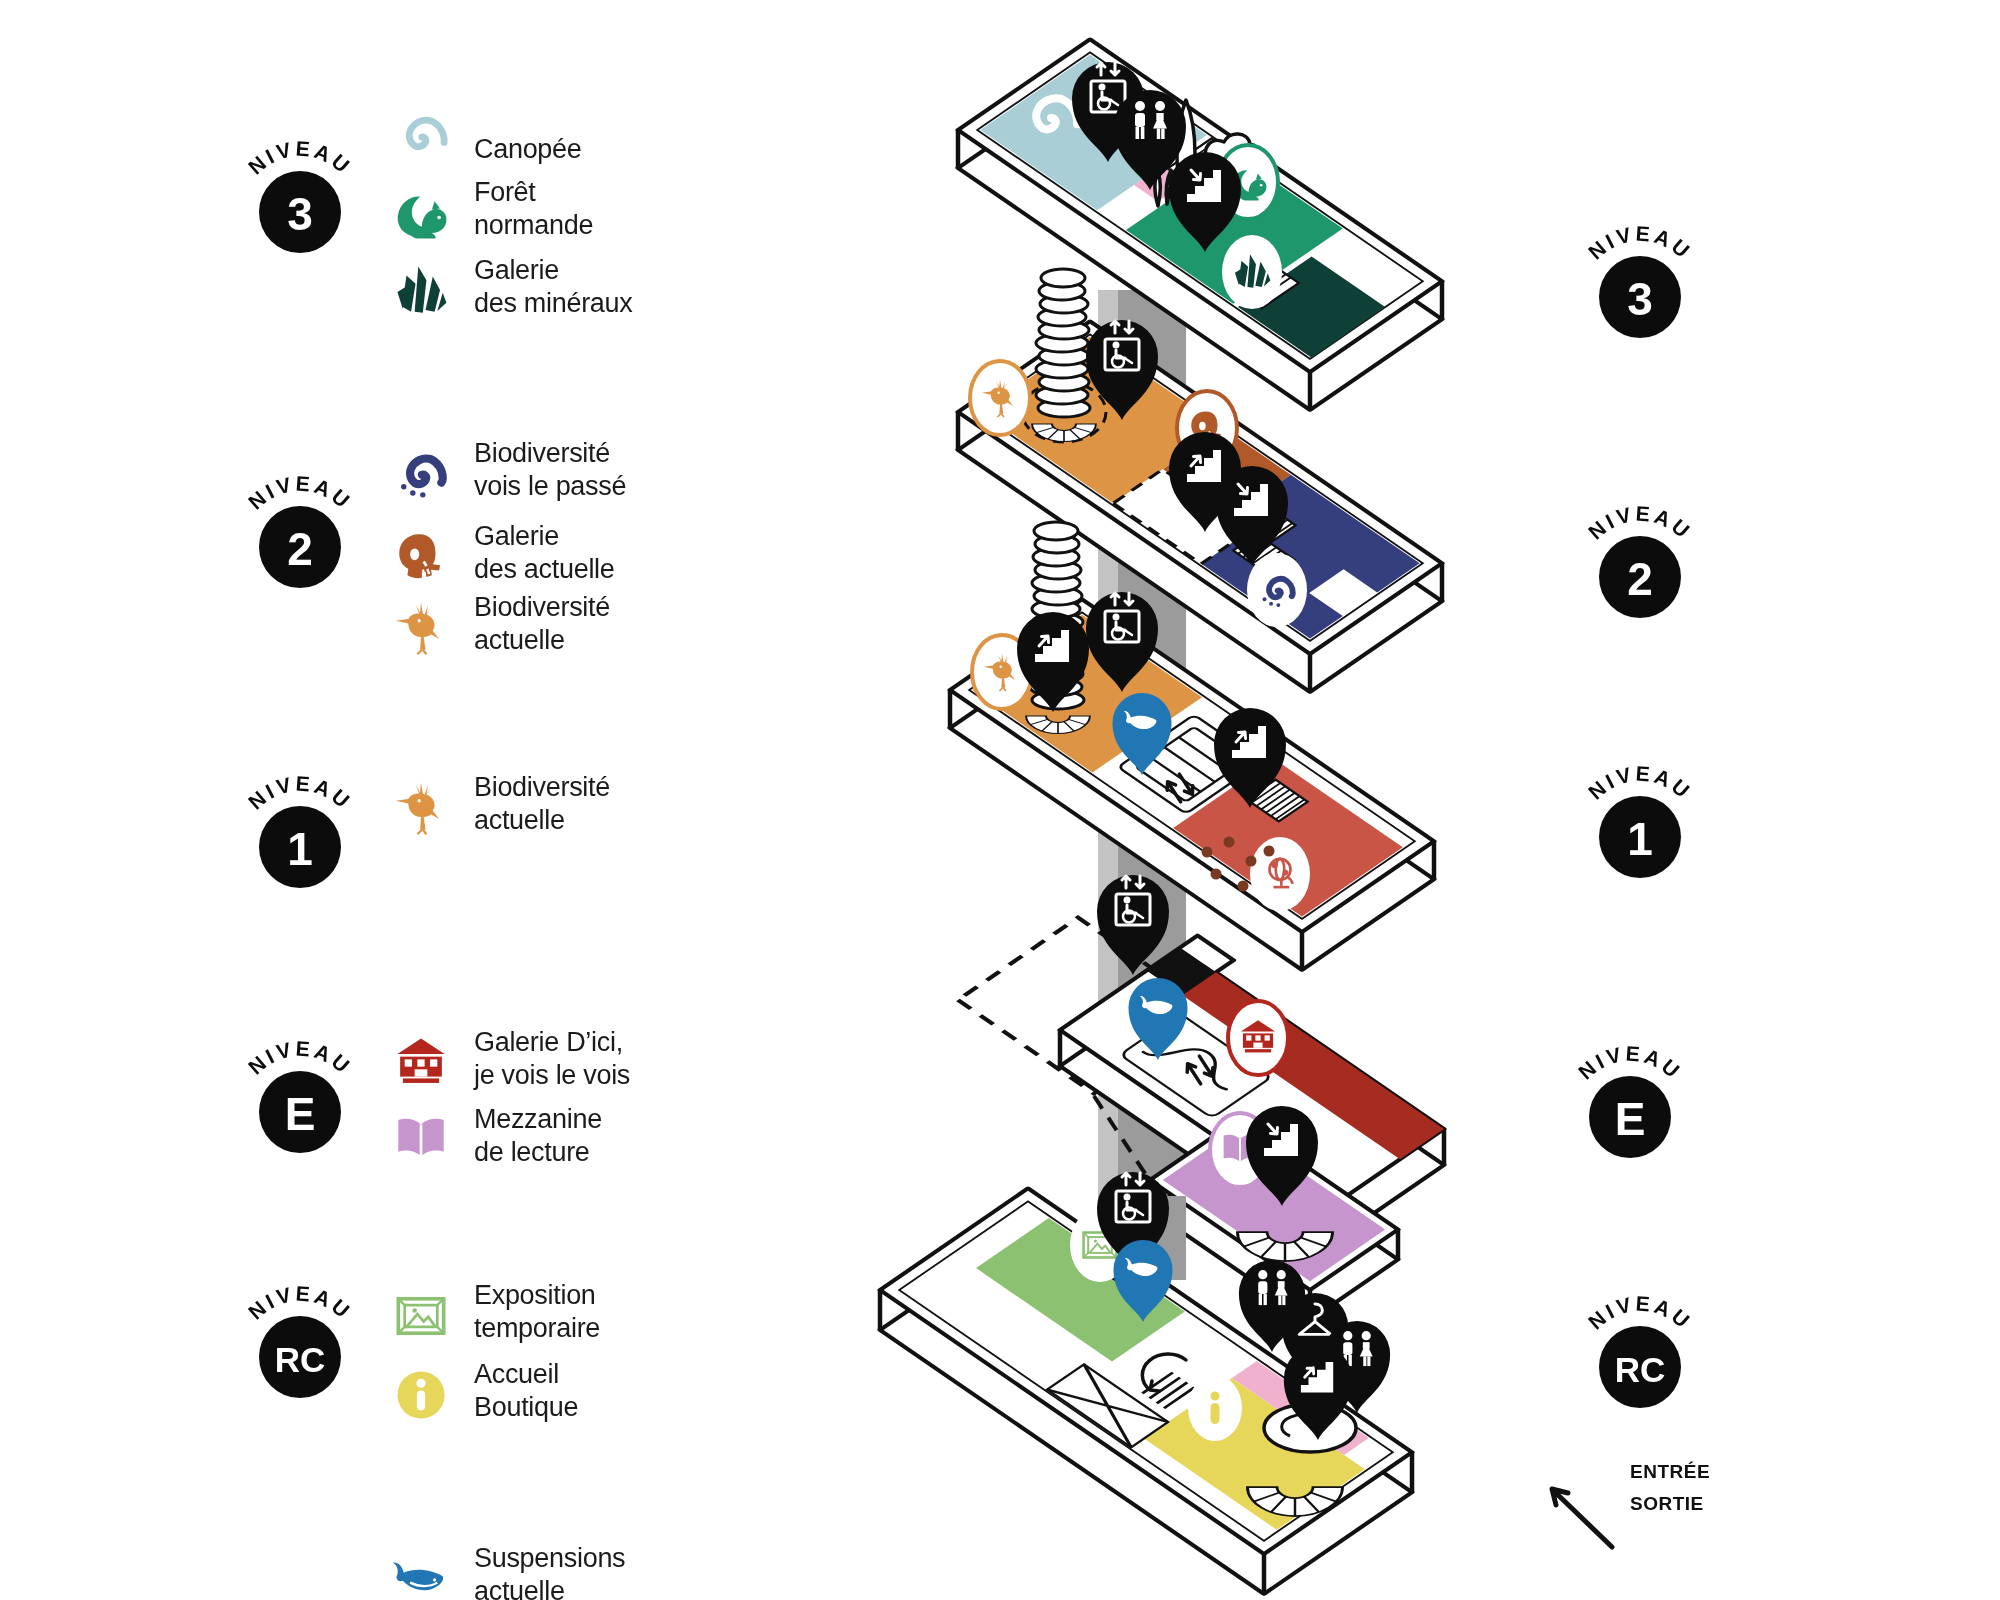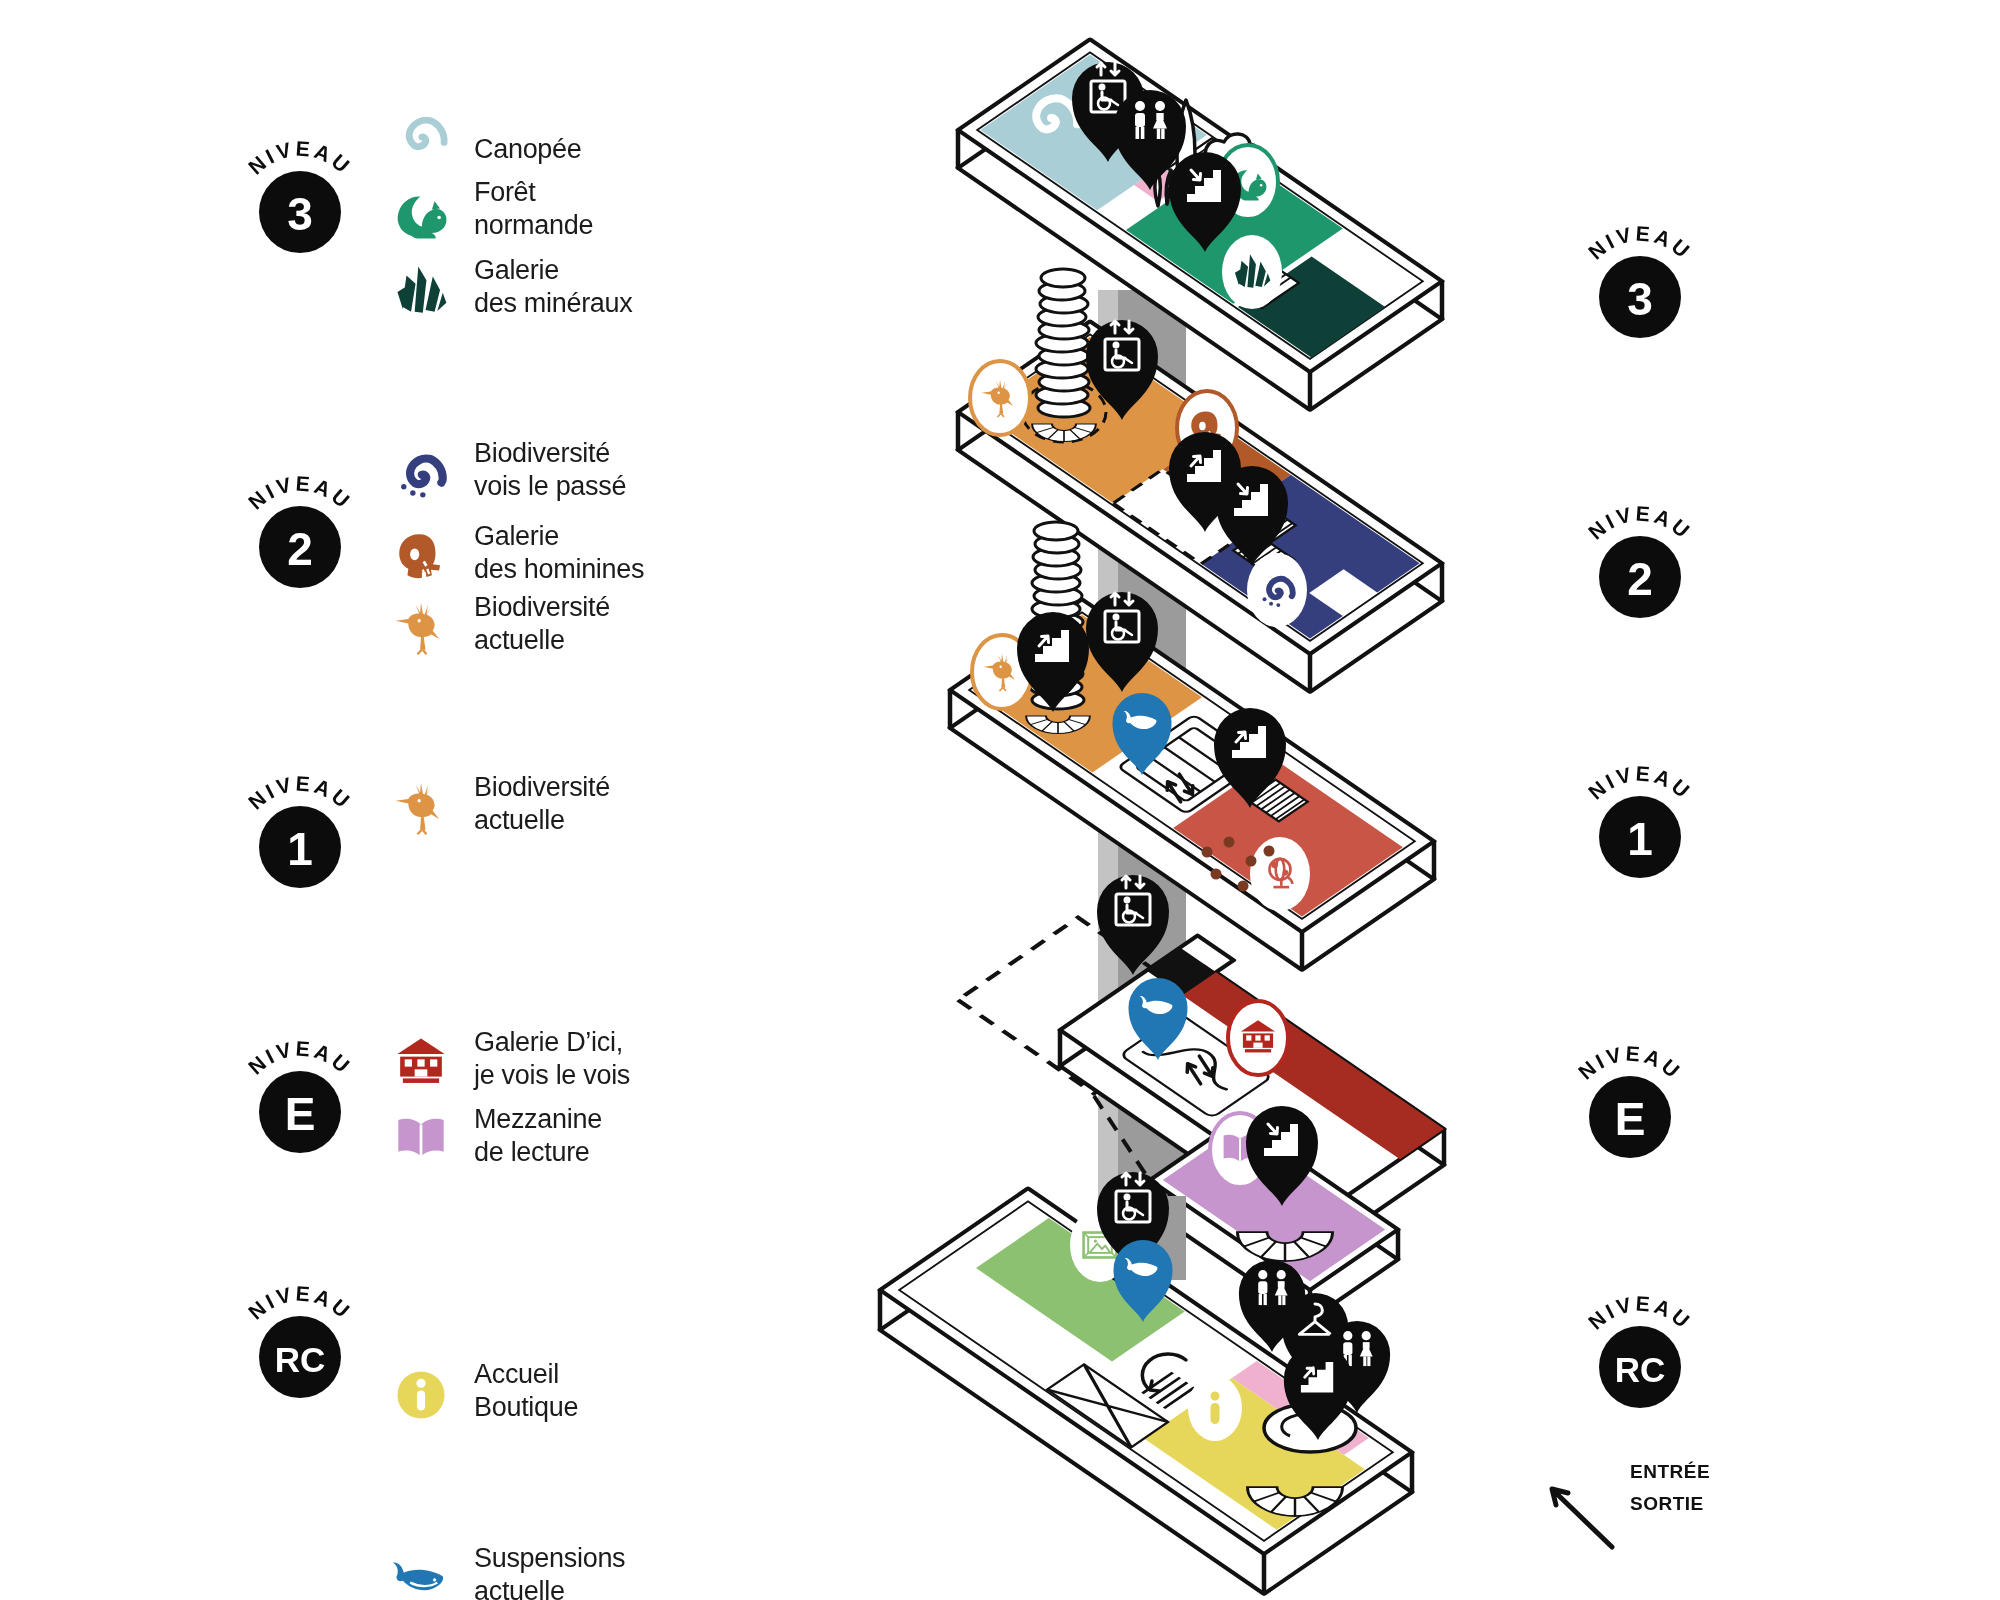--- a/index.html
+++ b/index.html
@@ -510,21 +510,21 @@
           <span>Biodiversité</span>
           <span>vois le passé</span>
         </div>
   </div>
   <div class="lrow" style="top:520px">
     <svg class="licon" viewBox="0 0 64 64" color="#b2592a">
           <use href="#icon-skull"></use>
         </svg>
     <div class="llabel">
           <span>Galerie</span>
-          <span>des hominines</span>
+          <span>des actuelle</span>
         </div>
   </div>
   <div class="lrow" style="top:591px">
     <svg class="licon" viewBox="0 0 64 64" color="#de9445">
           <use href="#icon-bird"></use>
         </svg>
     <div class="llabel">
           <span>Biodiversité</span>
           <span>actuelle</span>
         </div>
@@ -552,20 +552,29 @@
   <div class="lrow" style="top:1103px">
     <svg class="licon" viewBox="0 0 64 64" color="#c795cd">
           <use href="#icon-book"></use>
         </svg>
     <div class="llabel">
           <span>Mezzanine</span>
           <span>de lecture</span>
         </div>
   </div>
 
+  <div class="lrow" style="top:1279px">
+    <svg class="licon" viewBox="0 0 64 64" color="#8dc172">
+          <use href="#icon-frame"></use>
+        </svg>
+    <div class="llabel">
+          <span>Exposition</span>
+          <span>temporaire</span>
+        </div>
+  </div>
   <div class="lrow" style="top:1358px">
     <svg class="licon" viewBox="0 0 64 64" color="#e6d75b">
           <use href="#icon-info"></use>
         </svg>
     <div class="llabel">
           <span>Accueil</span>
           <span>Boutique</span>
         </div>
   </div>
   <div class="lrow" style="top:1542px">

